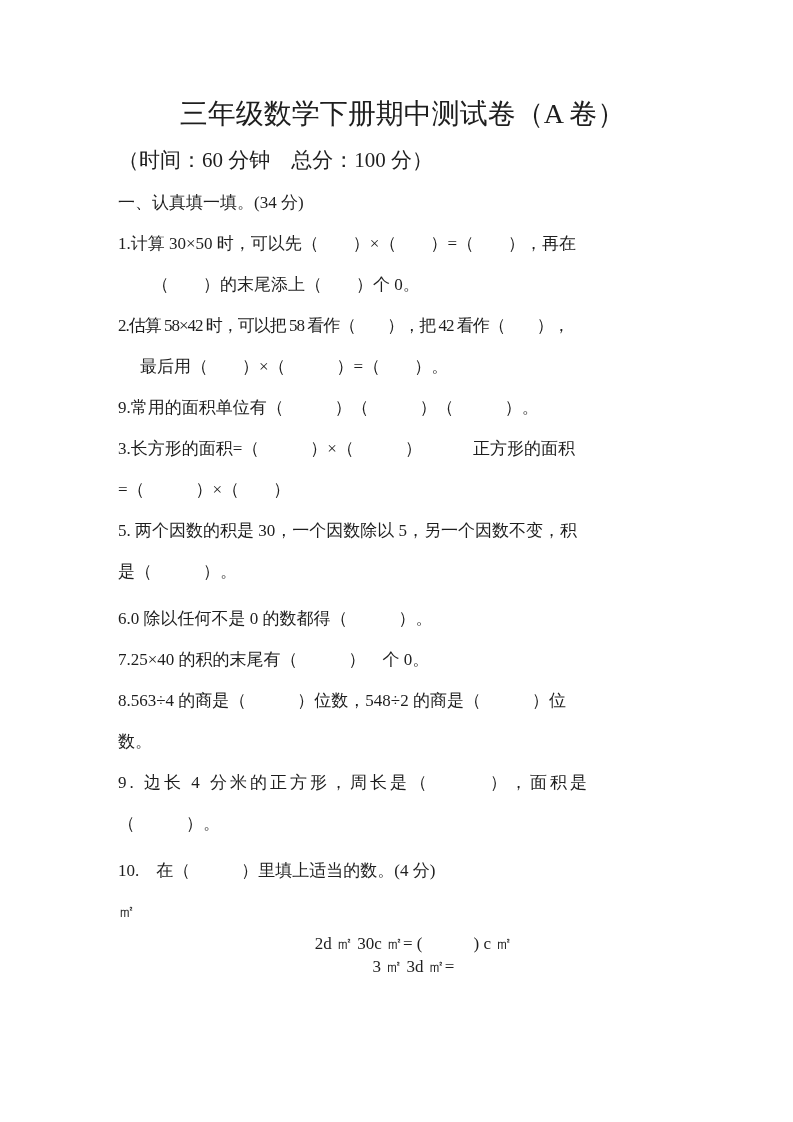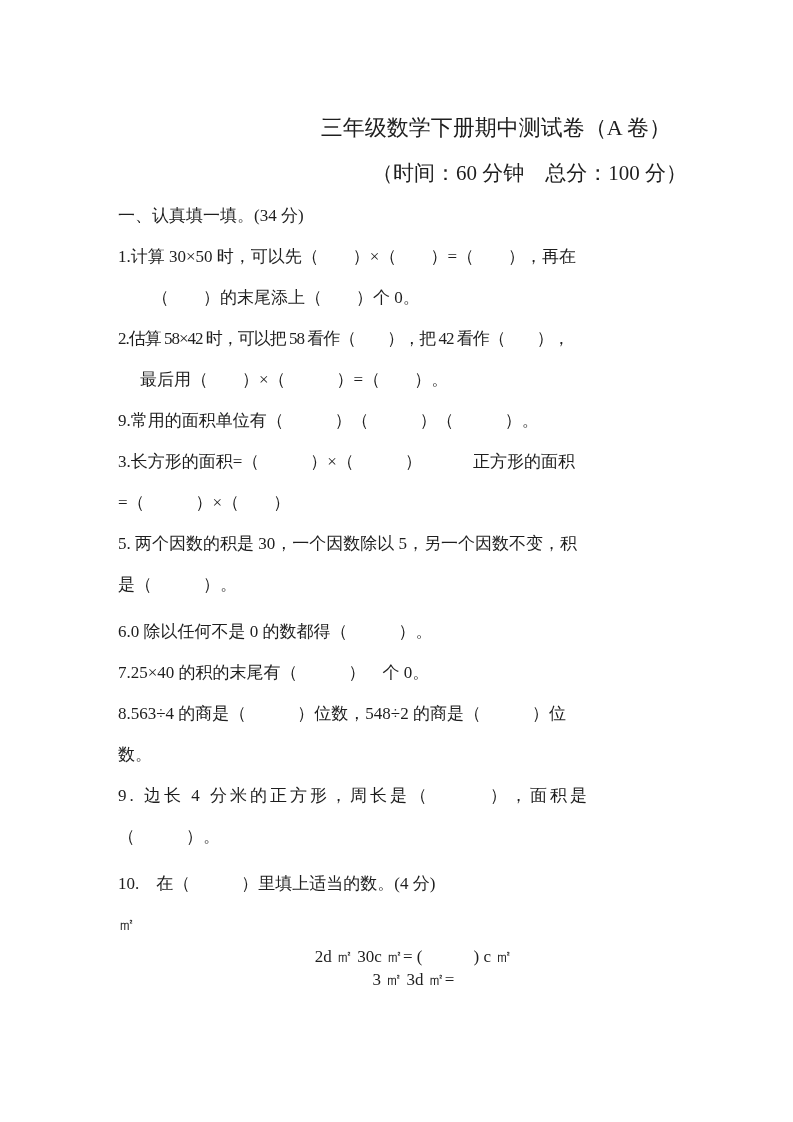--- a/index.html
+++ b/index.html
@@ -8,31 +8,31 @@
     width: 793px;
     height: 1122px;
     margin: 0 auto;
     background: #ffffff;
     color: #1e1e1e;
     font-family: "Liberation Serif", "DejaVu Serif", serif;
     overflow: hidden;
   }
   .content { padding: 0 106px 0 118px; }
   .title {
-    margin: 16px;
+    margin: 2px;
     padding-top: 97px;
-    text-align: right;
-    font-size: 22px;
+    text-align: center;
+    font-size: 28px;
     font-weight: normal;
     line-height: 30px;
     white-space: pre;
   }
   .subtitle {
-    margin-top: 2px;
-    text-align: right;
+    margin-top: 17px;
+    text-align: left;
     font-size: 21px;
     line-height: 28px;
     white-space: pre;
   }
   .body-lines { margin-top: 8px; }
   .line {
     height: 41px;
     display: flex;
     align-items: center;
     font-size: 17px;

